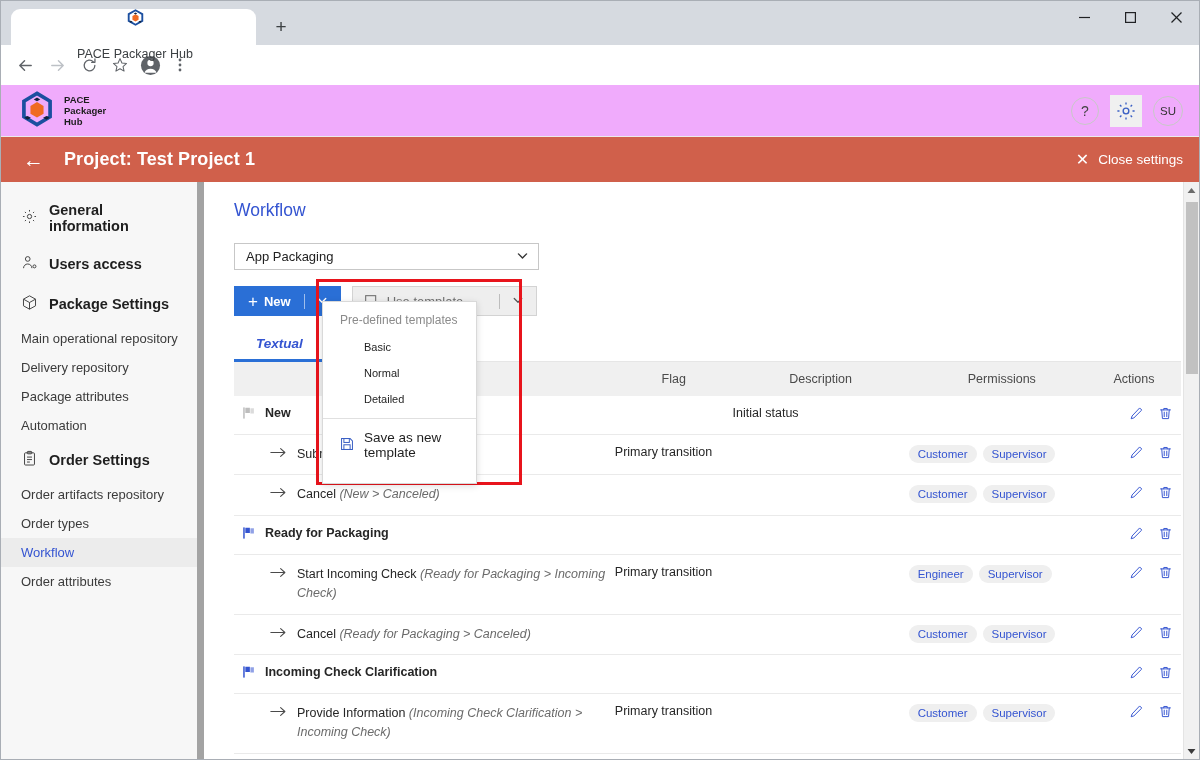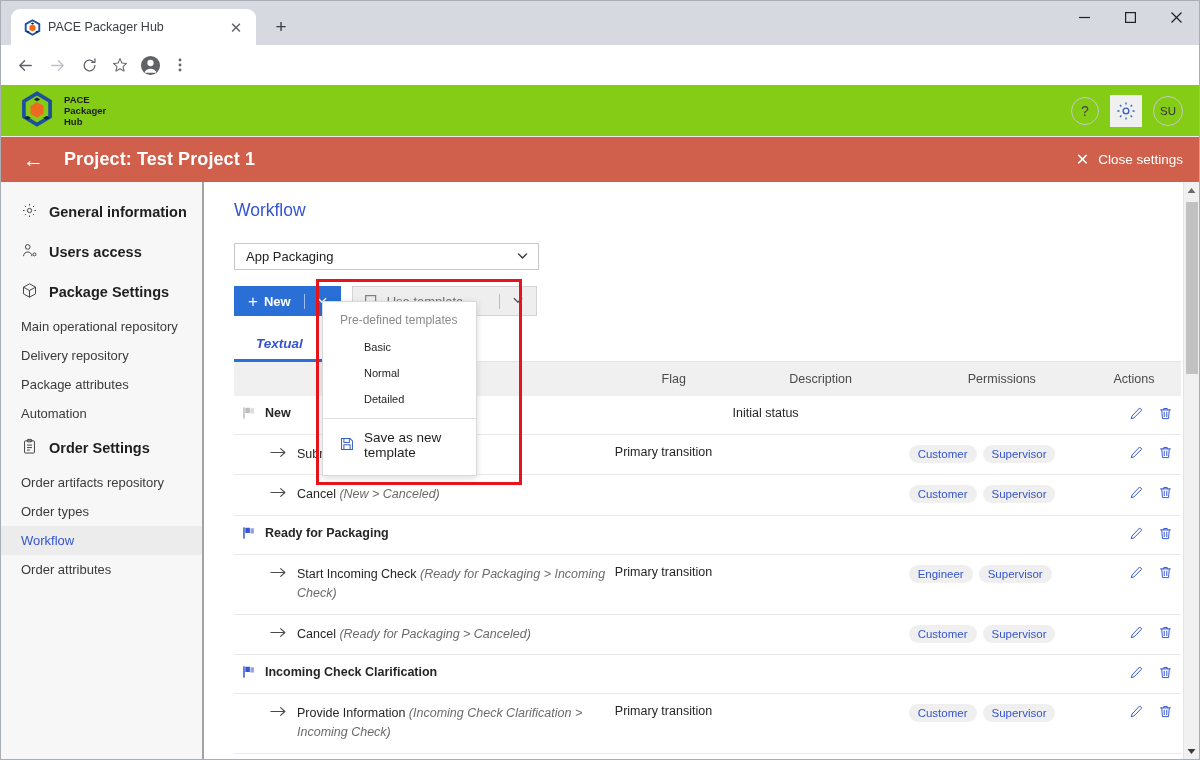--- a/index.html
+++ b/index.html
@@ -17,23 +17,23 @@
     background: #d6dae0;
     border: 1px solid #a9aeb5;
   }
   .titlebar {
     height: 44px; background: #d6dae0;
     display: flex; align-items: flex-end; position: relative;
     flex: 0 0 44px;
   }
   .tabstrip { display: flex; align-items: flex-end; padding-left: 10px; height: 44px; }
   .tab {
-    display: flex; align-items: center; gap: 7px;
+    display: flex; align-items: center; gap: 21px;
     background: #ffffff; height: 36px; border-radius: 9px 9px 0 0;
-    padding: 0 10px 0 13px; min-width: 245px; position: relative;
+    padding: 0 10px 0 13px; min-width: 245px; position: relative; flex-direction: column;
   }
   .tab-favicon { width: 17px; height: 17px; flex: 0 0 17px; }
   .tab-title { font-size: 12.5px; color: #3c4043; flex: 1; white-space: nowrap; }
   .tab-close {
     width: 20px; height: 20px; border-radius: 50%;
     display: flex; align-items: center; justify-content: center;
     color: #5f6368; font-size: 15px; line-height: 1;
   }
   .newtab {
     width: 30px; height: 30px; margin-left: 10px; margin-bottom: 3px;
@@ -60,21 +60,21 @@
   }
   .notsecure { display: flex; align-items: center; gap: 6px; color: #5f6368; font-size: 13px; }
   .omnidivider { width: 1px; height: 15px; background: #bdc1c6; margin: 0 4px; }
   .omni-url { color: #202124; font-size: 13.5px; }
   .tb-icon { width: 28px; height: 28px; display: flex; align-items: center; justify-content: center; color: #5f6368; }
 
   .viewport { flex: 1; background: #ffffff; position: relative; overflow: hidden; display: flex; flex-direction: column; }
 
   
   .app-header {
-    height: 52px; background: #84cc16; border-bottom: 1px solid #ebebeb;
+    height: 52px; background: #f0abfc; border-bottom: 1px solid #ebebeb;
     display: flex; align-items: center; padding: 0 16px 0 18px; flex: 0 0 52px;
   }
   .logo-wrap { display: flex; align-items: center; gap: 9px; }
   .logo-text { font-size: 9.5px; font-weight: bold; color: #1c1c1c; line-height: 1.18; }
   .header-right { margin-left: auto; display: flex; align-items: center; gap: 11px; }
   .circ-btn {
     width: 28px; height: 28px; border-radius: 50%; border: 1px solid #c8c8c8;
     display: flex; align-items: center; justify-content: center;
     font-size: 14px; color: #444;
   }
@@ -95,21 +95,21 @@
   }
   .back-arrow { font-size: 21px; line-height: 1; margin-right: 20px; }
   .project-title { font-size: 18px; font-weight: 600; letter-spacing: .1px; }
   .close-settings { margin-left: auto; display: flex; align-items: center; gap: 9px; font-size: 13.5px; }
 
   
   .body-area { flex: 1; display: flex; min-height: 0; background: #ffffff; position: relative; }
 
   .sidebar {
     width: 203px; flex: 0 0 203px; background: #f7f7f7;
-    border-right: 2px solid #a3a3a3; padding-top: 10px; overflow: hidden;
+    border-right: 7px solid #a3a3a3; padding-top: 10px; overflow: hidden;
   }
   .nav-group {
     display: flex; align-items: center; gap: 11px;
     padding: 10px 14px 10px 20px; font-size: 14.5px; font-weight: 600; color: #1f1f1f;
   }
   .nav-sub {
     padding: 7px 14px 7px 20px; font-size: 13px; color: #3b3b3b;
   }
   .nav-sub.active { background: #ececec; color: #3454d1; }
 
@@ -147,21 +147,21 @@
   .use-template-btn .ut-dd { padding: 0 12px; font-size: 11px; color: #555; }
 
   
   .highlight {
     position: absolute; border: 3px solid #e8141c; pointer-events: none;
   }
 
   
   .dropdown {
     position: absolute; background: #ffffff; border: 1px solid #d9d9d9;
-    box-shadow: 0 2px 7px rgba(0,0,0,.14); padding: 5px 0 8px 0; z-index: 40;
+    box-shadow: 0 2px 7px rgba(0,0,0,.14); padding: 5px 0 16px 0; z-index: 40;
   }
   .dd-header { font-size: 12px; color: #8b8b8b; padding: 6px 17px 7px 17px; }
   .dd-item { font-size: 11px; color: #1f1f1f; padding: 7px 17px; margin-left: 24px; }
   .dd-sep { height: 1px; background: #e0e0e0; margin: 6px 0 4px 0; }
   .dd-save { display: flex; align-items: center; gap: 10px; font-size: 13.5px; color: #1f1f1f; padding: 7px 17px; }
 
   
   .tabs-row { margin-top: 14px; display: flex; border-bottom: 1px solid #e6e6e6; }
   .ui-tab {
     font-size: 13.5px; color: #3454d1; font-weight: 600; padding: 6px 22px 8px 22px;

